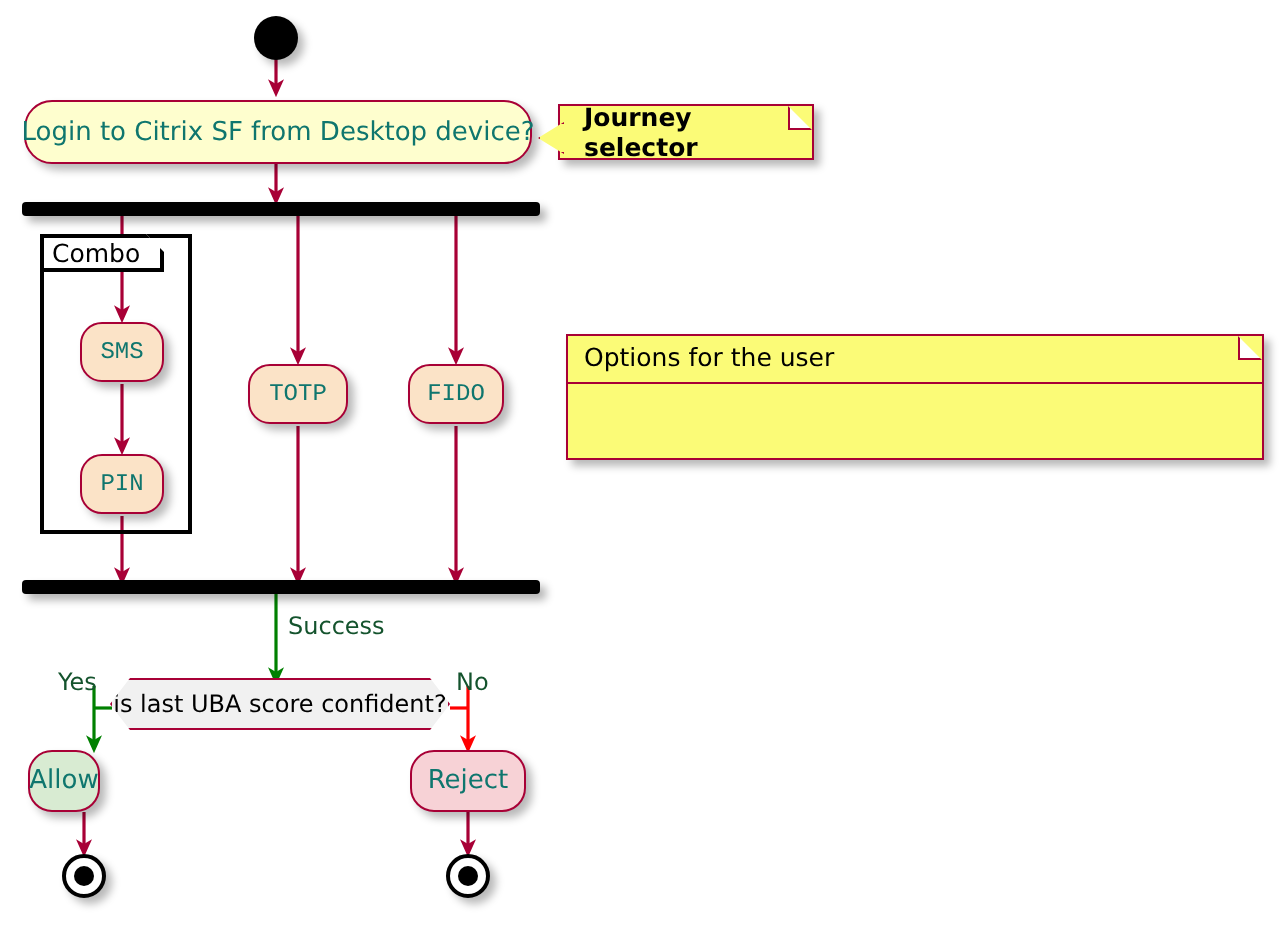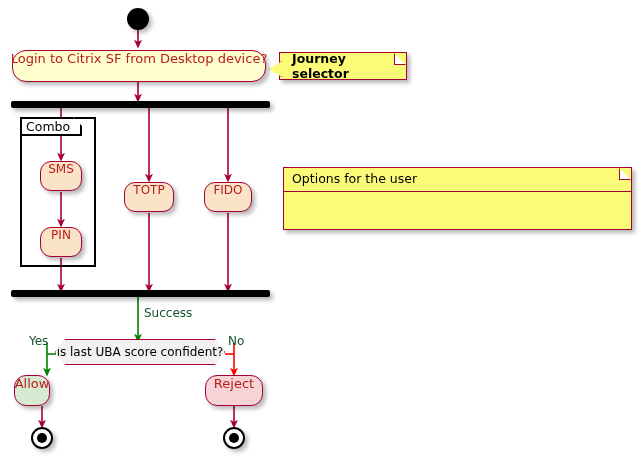--- a/index.html
+++ b/index.html
@@ -23,24 +23,24 @@
     top: 0;
     width: 641px;
     height: 465px;
   }
 
   
   .node {
     position: absolute;
     box-sizing: border-box;
     display: flex;
-    align-items: flex-start;
+    align-items: center;
     justify-content: center;
     white-space: nowrap;
-    color: #b91c1c;
+    color: #0f766e;
   }
 
   
   .activity {
     border: 1.5px solid #A80036;
     border-radius: 12px;
     box-shadow: 3px 3px 4px rgba(0,0,0,0.28);
     font-size: 12.5px;
   }
 
@@ -48,20 +48,21 @@
     background: #FEFECE;
     border-radius: 14px;
     font-size: 13px;
     padding: 0 12px;
   }
 
   .activity-option {
     background: #FBE3C7;
     border-radius: 11px;
     font-size: 12px;
+    font-family: Liberation Mono, monospace;
   }
 
   .activity-allow {
     background: #D8EBD2;
     border-radius: 12px;
     font-size: 13px;
   }
 
   .activity-reject {
     background: #F7D2D6;

